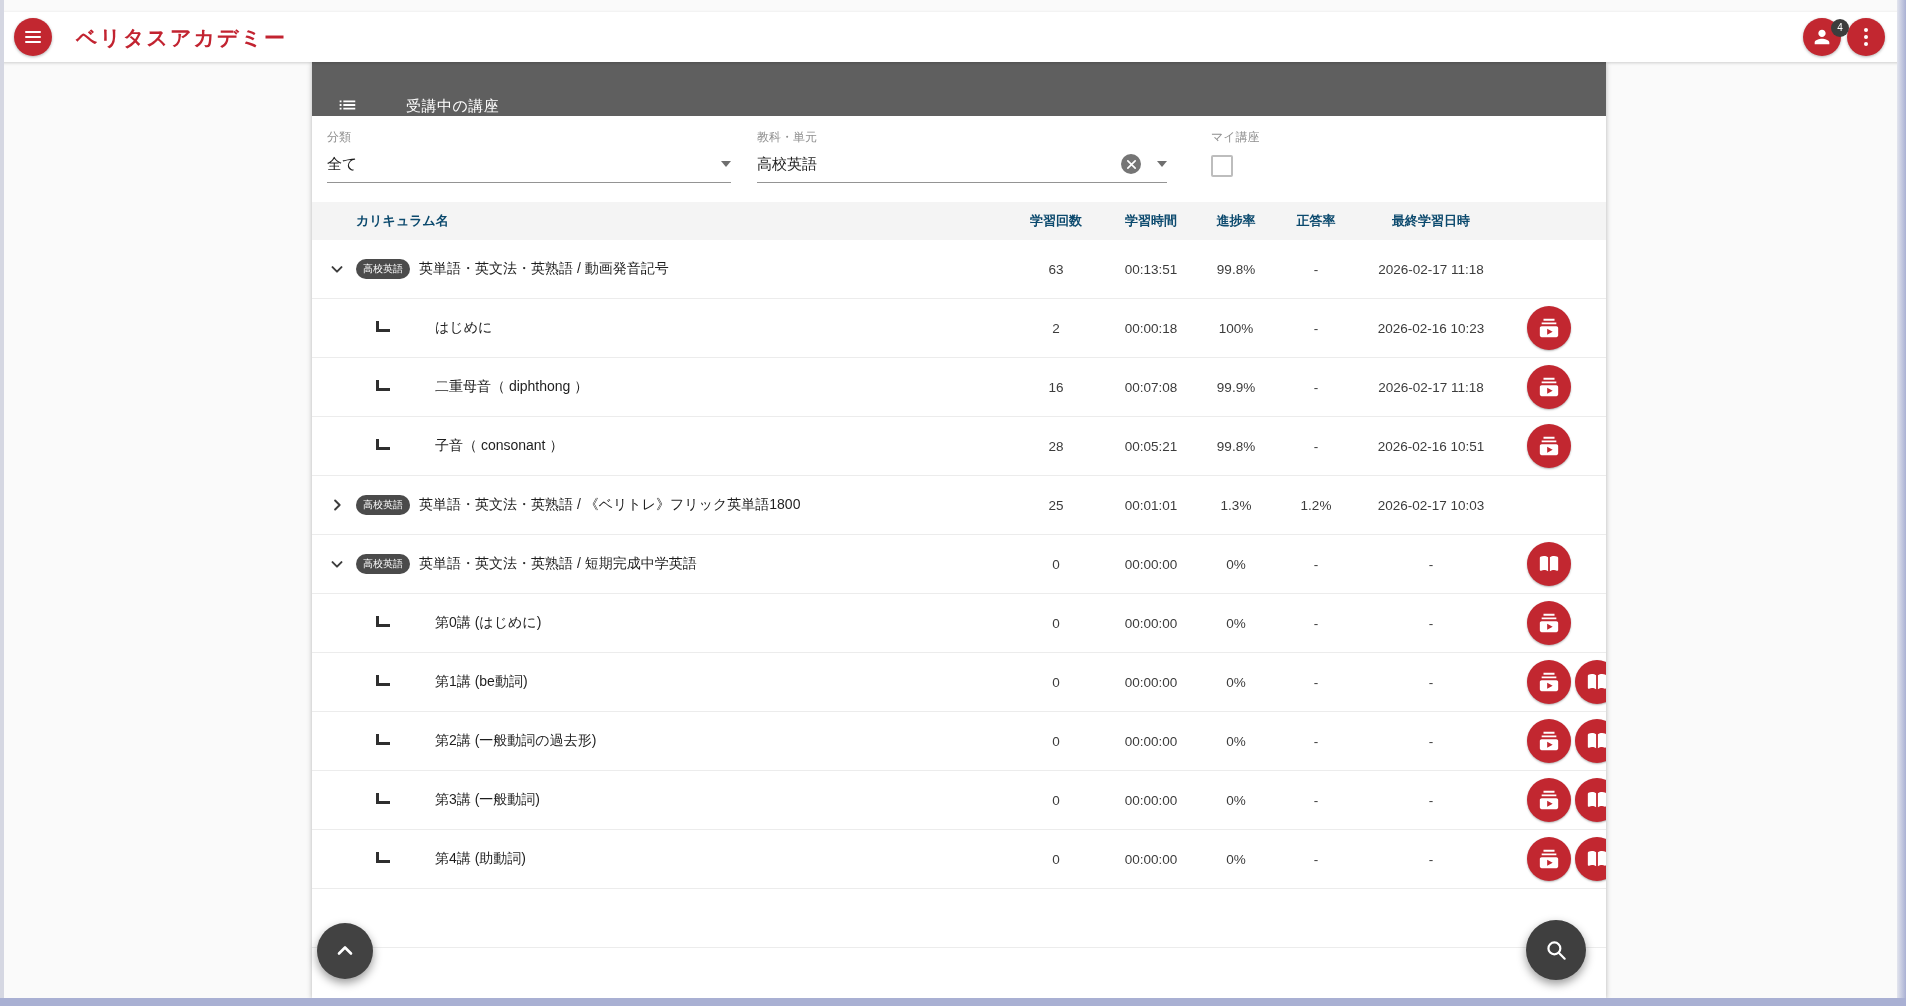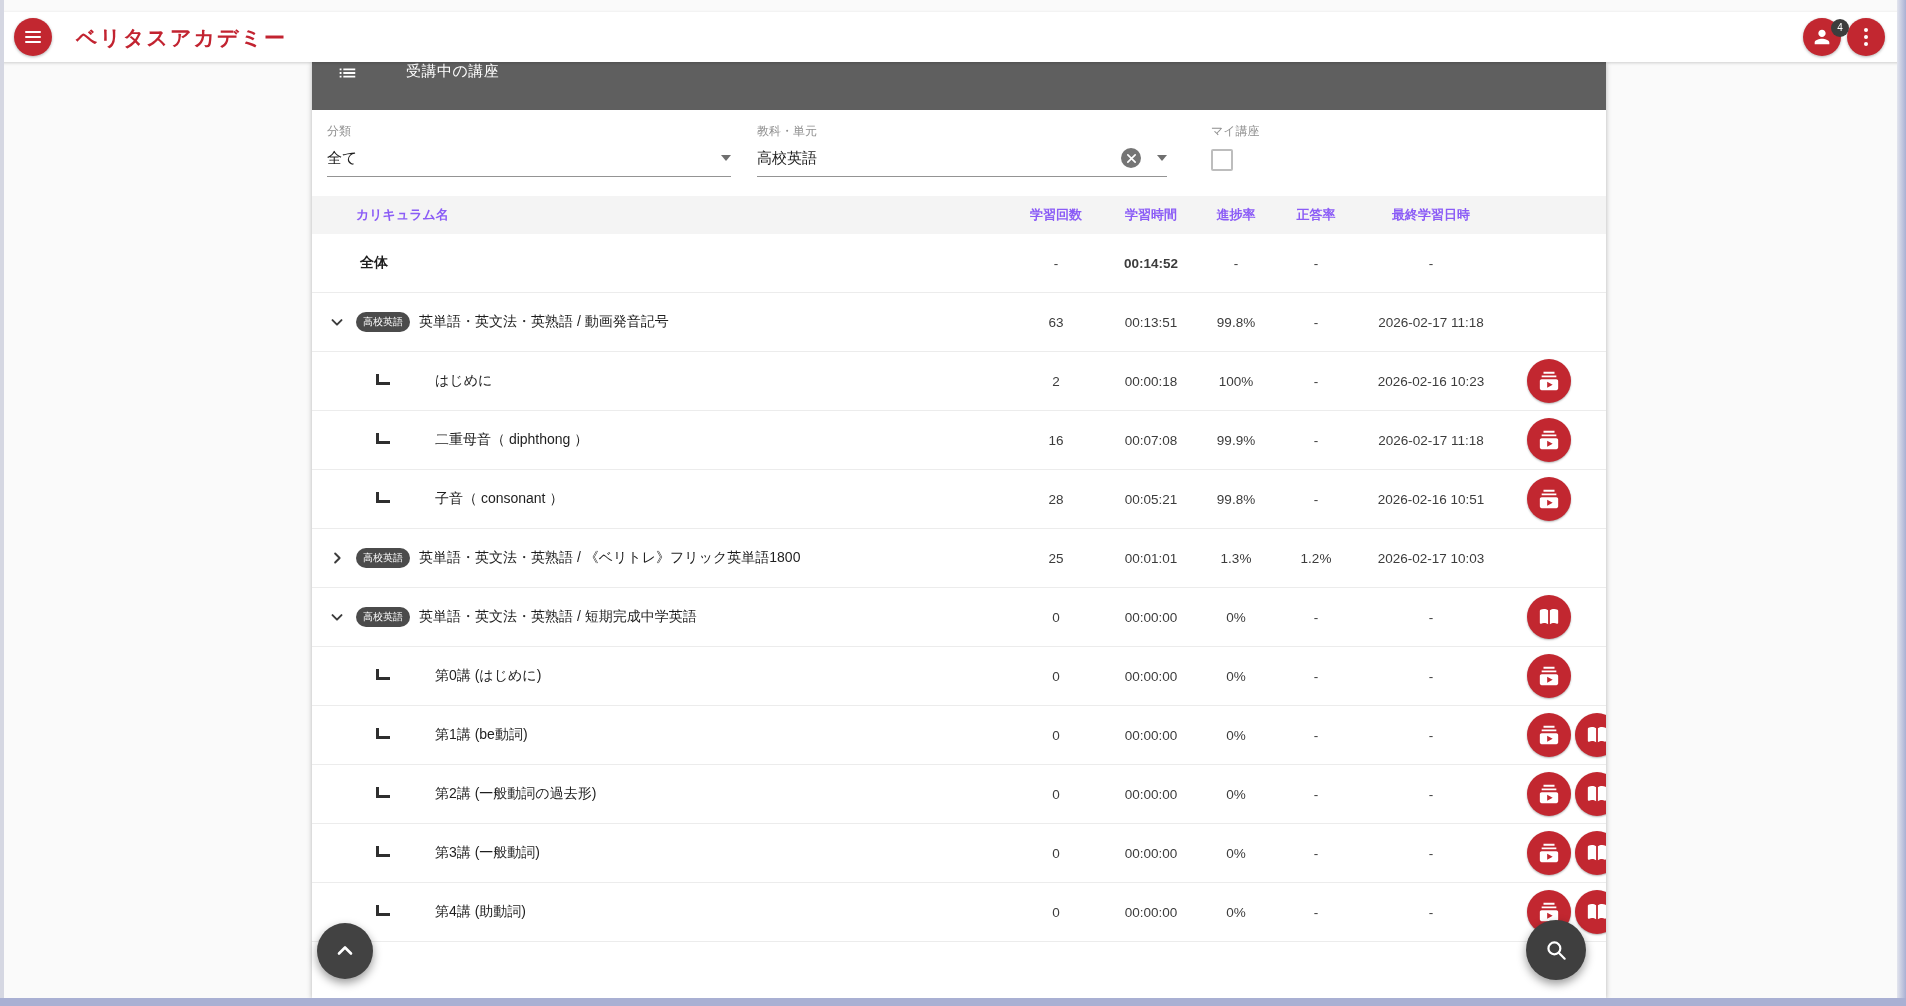--- a/index.html
+++ b/index.html
@@ -21,42 +21,42 @@
     justify-content:center;box-shadow:0 1px 3px rgba(0,0,0,.3);}
   .acct{left:1803px;}
   .kebab{left:1847px;flex-direction:column;gap:3px;}
   .kebab i{display:block;width:4px;height:4px;border-radius:50%;background:#fff;}
   .notif-badge{position:absolute;left:1831px;top:7px;width:18px;height:18px;border-radius:50%;
     background:#3d3d3d;color:#fff;font-size:10px;line-height:18px;text-align:center;z-index:55;}
   
   .content{position:absolute;left:0;top:50px;right:0;bottom:8px;background:#fafafa;}
   .card{position:absolute;left:312px;top:12px;width:1294px;height:936px;background:#fff;
     box-shadow:0 1px 5px rgba(0,0,0,.28);overflow:hidden;}
-  .card-head{height:48px;background:#5f5f5f;color:#fff;display:flex;align-items:flex-start;}
+  .card-head{height:54px;background:#5f5f5f;color:#fff;display:flex;align-items:flex-end;}
   .card-head .hicon{margin-left:24px;width:22px;height:22px;}
   .card-title{margin-left:48px;font-size:15px;letter-spacing:.5px;}
   
   .filters{height:86px;box-sizing:border-box;display:flex;padding:13px 0 0 15px;}
   .field{margin-right:26px;}
   .f-subject{width:410px;}
   .f-category{width:404px;}
   .flabel{font-size:12px;color:#8f8f8f;margin-bottom:7px;}
   .fval-row{display:flex;align-items:center;border-bottom:1px solid #949494;
     padding-bottom:7px;height:22px;cursor:pointer;}
   .fval{flex:1;font-size:15px;color:#1d1d1d;}
   .clear-btn{width:20px;height:20px;border-radius:50%;background:#757575;border:none;
     display:flex;align-items:center;justify-content:center;cursor:pointer;margin-right:4px;padding:0;}
   .caret{margin-left:12px;width:0;height:0;border-left:5px solid transparent;
     border-right:5px solid transparent;border-top:6px solid #6f6f6f;}
   .mycourses{margin-left:18px;}
   .cb{width:18px;height:18px;border:2px solid #bdbdbd;border-radius:2px;background:#fff;
     margin-top:9px;cursor:pointer;}
   
   table{width:100%;border-collapse:collapse;table-layout:fixed;}
-  thead th{height:38px;background:#f4f4f4;font-size:13px;font-weight:700;color:#8b5cf6;
+  thead th{height:38px;background:#f4f4f4;font-size:13px;font-weight:700;color:#0c4a6e;
     text-align:center;padding:0;}
   th.t-name{text-align:left;padding-left:44px;}
   tbody td{height:58px;border-bottom:1px solid #ececec;font-size:13.5px;color:#3c3c3c;
     text-align:center;padding:0;}
   td.c-name{text-align:left;}
   .name-wrap{display:flex;align-items:center;padding-left:14px;}
   .chev{width:22px;height:22px;margin-right:8px;display:flex;align-items:center;
     justify-content:center;cursor:pointer;flex:none;}
   .badge{background:#4b4b4b;color:#fff;font-size:10px;line-height:12px;padding:4px 7px;
     border-radius:10px;margin-right:9px;white-space:nowrap;flex:none;}
@@ -165,33 +165,20 @@
           <th>学習回数</th>
           <th>学習時間</th>
           <th>進捗率</th>
           <th>正答率</th>
           <th>最終学習日時</th>
           <th></th>
         </tr>
       </thead>
       <tbody>
 
-        <tr class="row-sum">
-          <td class="c-name">
-              <div class="name-wrap">
-                <span class="nm">全体</span>
-              </div>
-            </td>
-          <td>-</td>
-          <td class="c-time">00:14:52</td>
-          <td>-</td>
-          <td>-</td>
-          <td>-</td>
-          <td></td>
-        </tr>
 
         <tr>
           <td class="c-name">
               <div class="name-wrap">
             <span class="chev">
                   <svg width="18" height="18" viewBox="0 0 24 24">
                     <polyline points="6,9.5 12,15.5 18,9.5" fill="none" stroke="#3c3c3c" stroke-width="2.6" stroke-linecap="round" stroke-linejoin="round"></polyline>
                   </svg>
                 </span>
             <span class="badge">高校英語</span>

